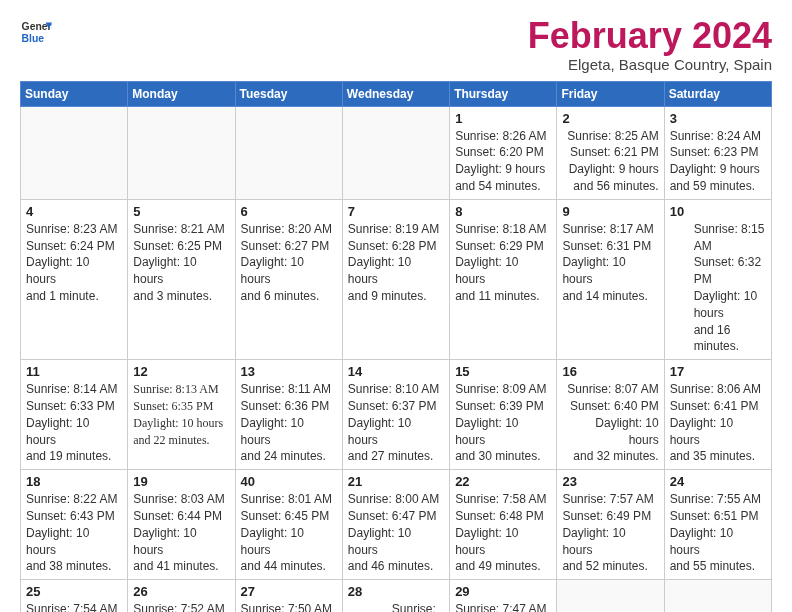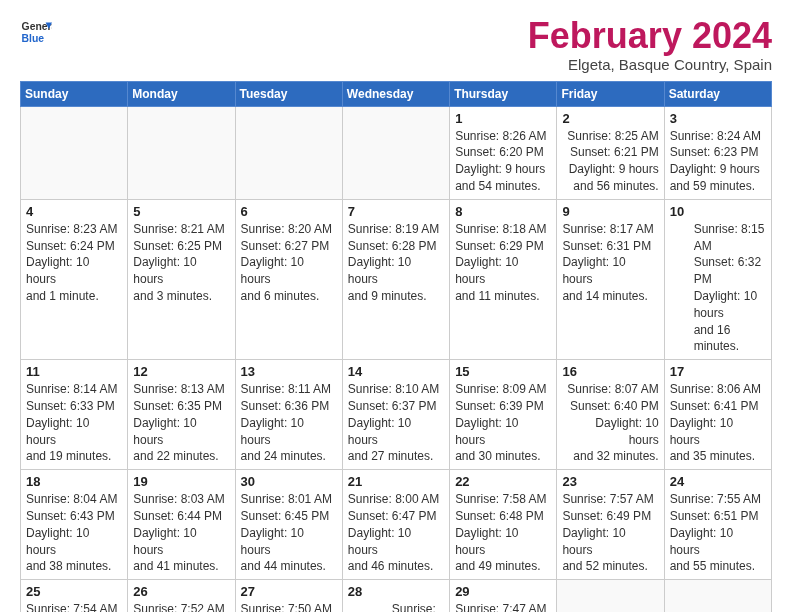--- a/index.html
+++ b/index.html
@@ -202,21 +202,21 @@
         <tr>
           <td>
             <div class="day-number">11</div>
             <div class="day-info" style="white-space: pre-line;">Sunrise: 8:14 AM
 Sunset: 6:33 PM
 Daylight: 10 hours
 and 19 minutes.</div>
           </td>
           <td>
             <div class="day-number">12</div>
-            <div class="day-info" style="white-space: pre-line;">Sunrise: 8:13 AM
+            <div class="day-info" style="white-space: pre-line; font-family: Liberation Serif, serif;">Sunrise: 8:13 AM
 Sunset: 6:35 PM
 Daylight: 10 hours
 and 22 minutes.</div>
           </td>
           <td>
             <div class="day-number">13</div>
             <div class="day-info" style="white-space: pre-line;">Sunrise: 8:11 AM
 Sunset: 6:36 PM
 Daylight: 10 hours
 and 24 minutes.</div>
@@ -246,34 +246,34 @@
             <div class="day-number">17</div>
             <div class="day-info" style="white-space: pre-line;">Sunrise: 8:06 AM
 Sunset: 6:41 PM
 Daylight: 10 hours
 and 35 minutes.</div>
           </td>
         </tr>
         <tr>
           <td>
             <div class="day-number">18</div>
-            <div class="day-info" style="white-space: pre-line;">Sunrise: 8:04 AM
+            <div class="day-info" style="white-space: pre-line;">Sunrise: 8:22 AM
 Sunset: 6:43 PM
 Daylight: 10 hours
 and 38 minutes.</div>
           </td>
           <td>
             <div class="day-number">19</div>
             <div class="day-info" style="white-space: pre-line;">Sunrise: 8:03 AM
 Sunset: 6:44 PM
 Daylight: 10 hours
 and 41 minutes.</div>
           </td>
           <td>
-            <div class="day-number">30</div>
+            <div class="day-number">40</div>
             <div class="day-info" style="white-space: pre-line;">Sunrise: 8:01 AM
 Sunset: 6:45 PM
 Daylight: 10 hours
 and 44 minutes.</div>
           </td>
           <td>
             <div class="day-number">21</div>
             <div class="day-info" style="white-space: pre-line;">Sunrise: 8:00 AM
 Sunset: 6:47 PM
 Daylight: 10 hours

